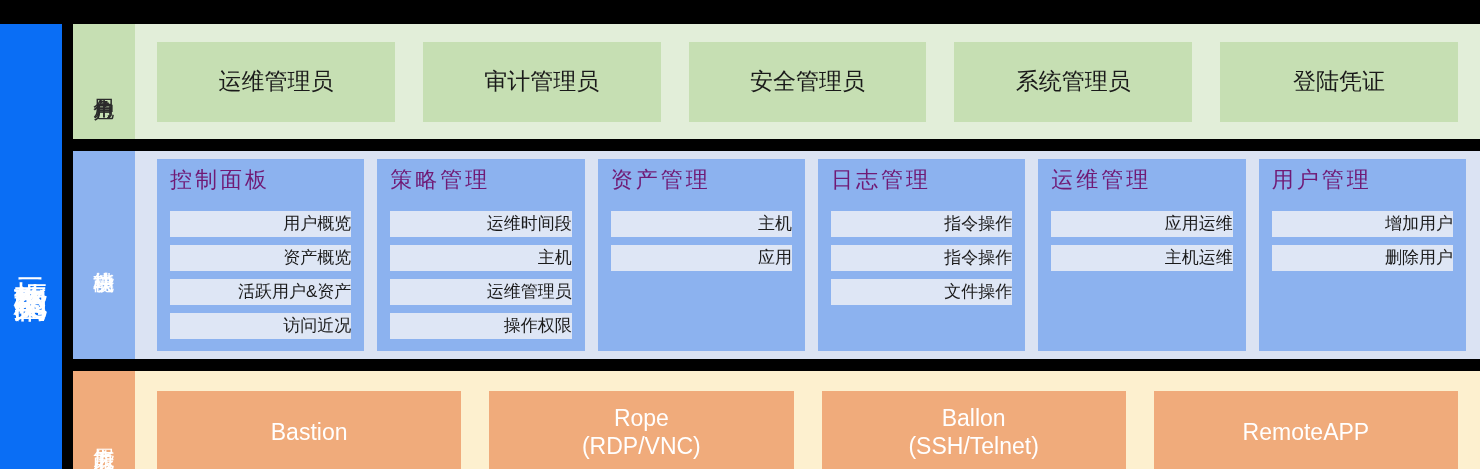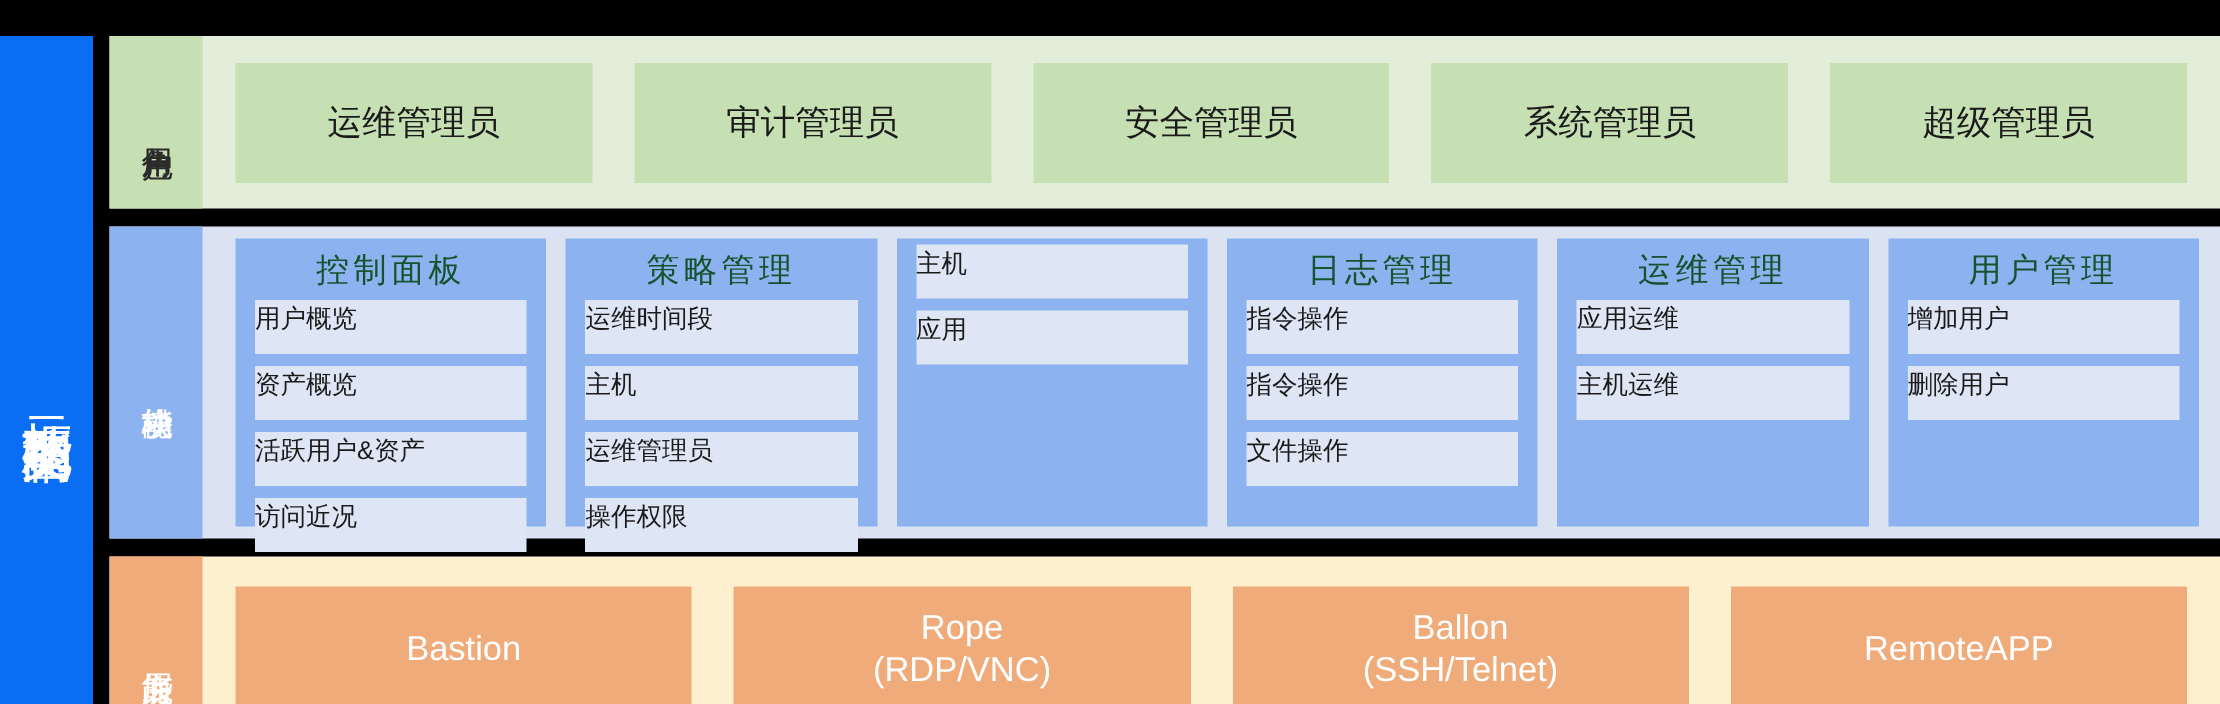--- a/index.html
+++ b/index.html
@@ -116,38 +116,37 @@
   .module-card {
     flex: 1 1 0;
     background: #8cb2ef;
     display: flex;
     flex-direction: column;
     align-items: stretch;
     padding: 4px 13px 10px 13px;
     box-sizing: border-box;
   }
   .module-title {
-    color: #14532d;
+    color: #701a75;
     font-size: 22px;
     letter-spacing: 3px;
-    text-align: center;
-    padding: 2px 0 5px 0;
+    padding: 2px 0 16px 0;
     white-space: nowrap;
   }
   .module-items {
     display: flex;
     flex-direction: column;
     gap: 8px;
   }
   .module-item {
     background: #dee6f5;
     color: #1a1a1a;
     font-size: 17px;
-    text-align: left;
-    height: 36px;
+    text-align: right;
+    height: 26px;
     line-height: 26px;
     box-sizing: border-box;
     white-space: nowrap;
     overflow: hidden;
   }
 
   
   .band-capabilities {
     top: 347px;
     height: 122px;
@@ -197,21 +196,21 @@
       <div class="role-card">
         <span>审计管理员</span>
       </div>
       <div class="role-card">
         <span>安全管理员</span>
       </div>
       <div class="role-card">
         <span>系统管理员</span>
       </div>
       <div class="role-card">
-        <span>超级管理员</span>
+        <span>登陆凭证</span>
       </div>
     </div>
   </div>
 
   <div class="band band-modules">
     <div class="band-label">
       <span class="vtext">功能模块</span>
     </div>
     <div class="band-body">
 
@@ -229,20 +228,21 @@
         <div class="module-title">策略管理</div>
         <div class="module-items">
           <div class="module-item">运维时间段</div>
           <div class="module-item">主机</div>
           <div class="module-item">运维管理员</div>
           <div class="module-item">操作权限</div>
         </div>
       </div>
 
       <div class="module-card">
+        <div class="module-title">资产管理</div>
         <div class="module-items">
           <div class="module-item">主机</div>
           <div class="module-item">应用</div>
         </div>
       </div>
 
       <div class="module-card">
         <div class="module-title">日志管理</div>
         <div class="module-items">
           <div class="module-item">指令操作</div>

